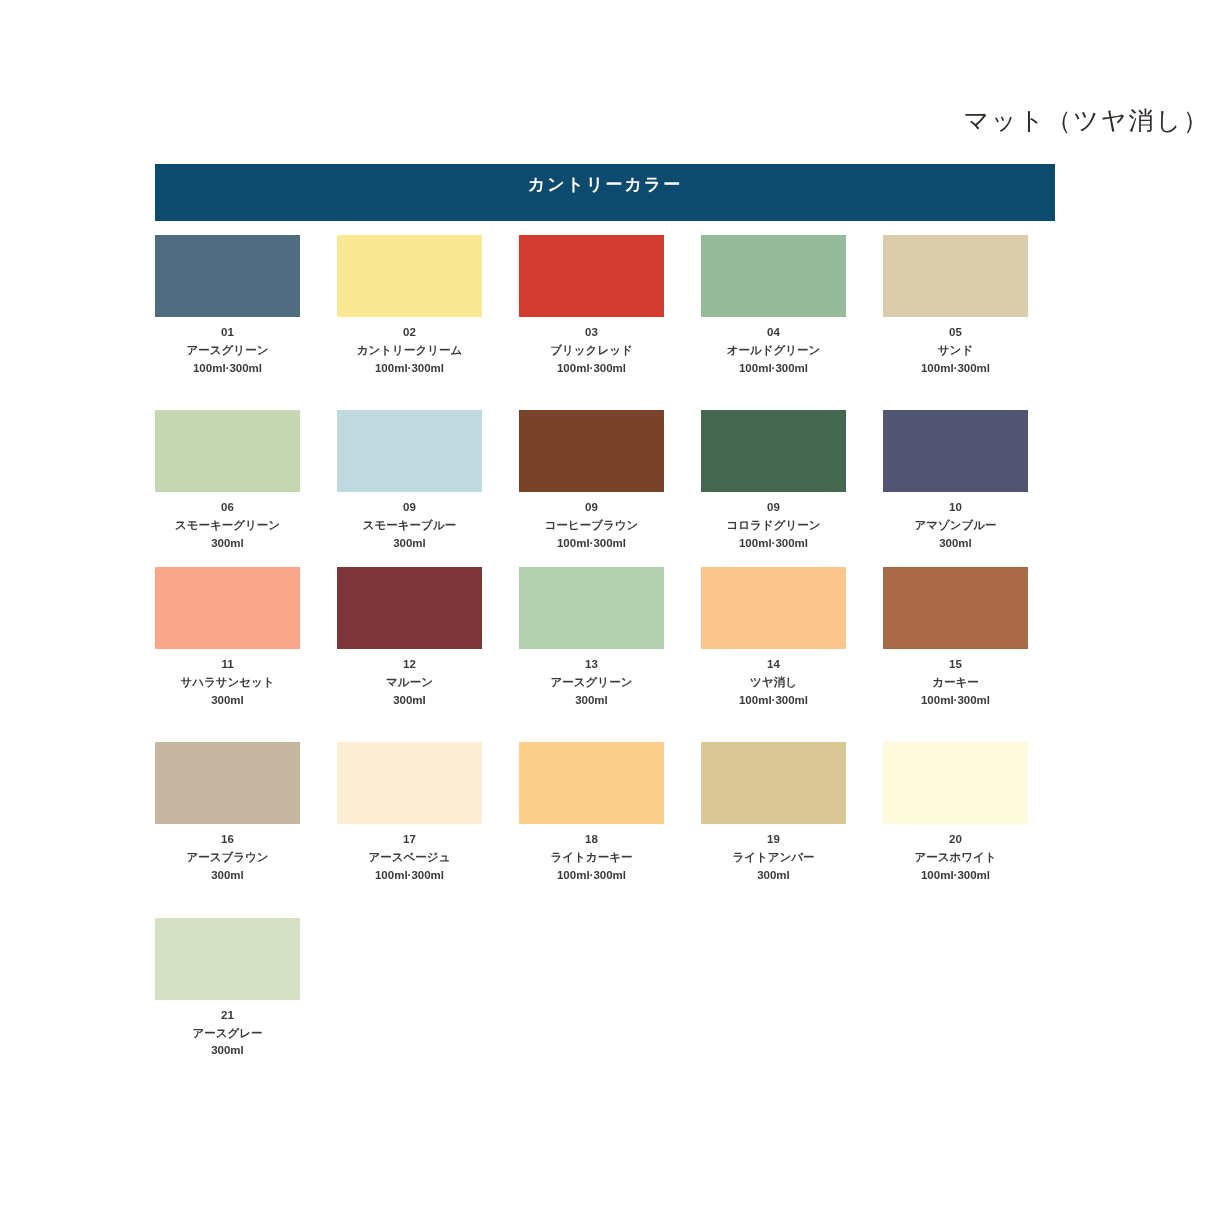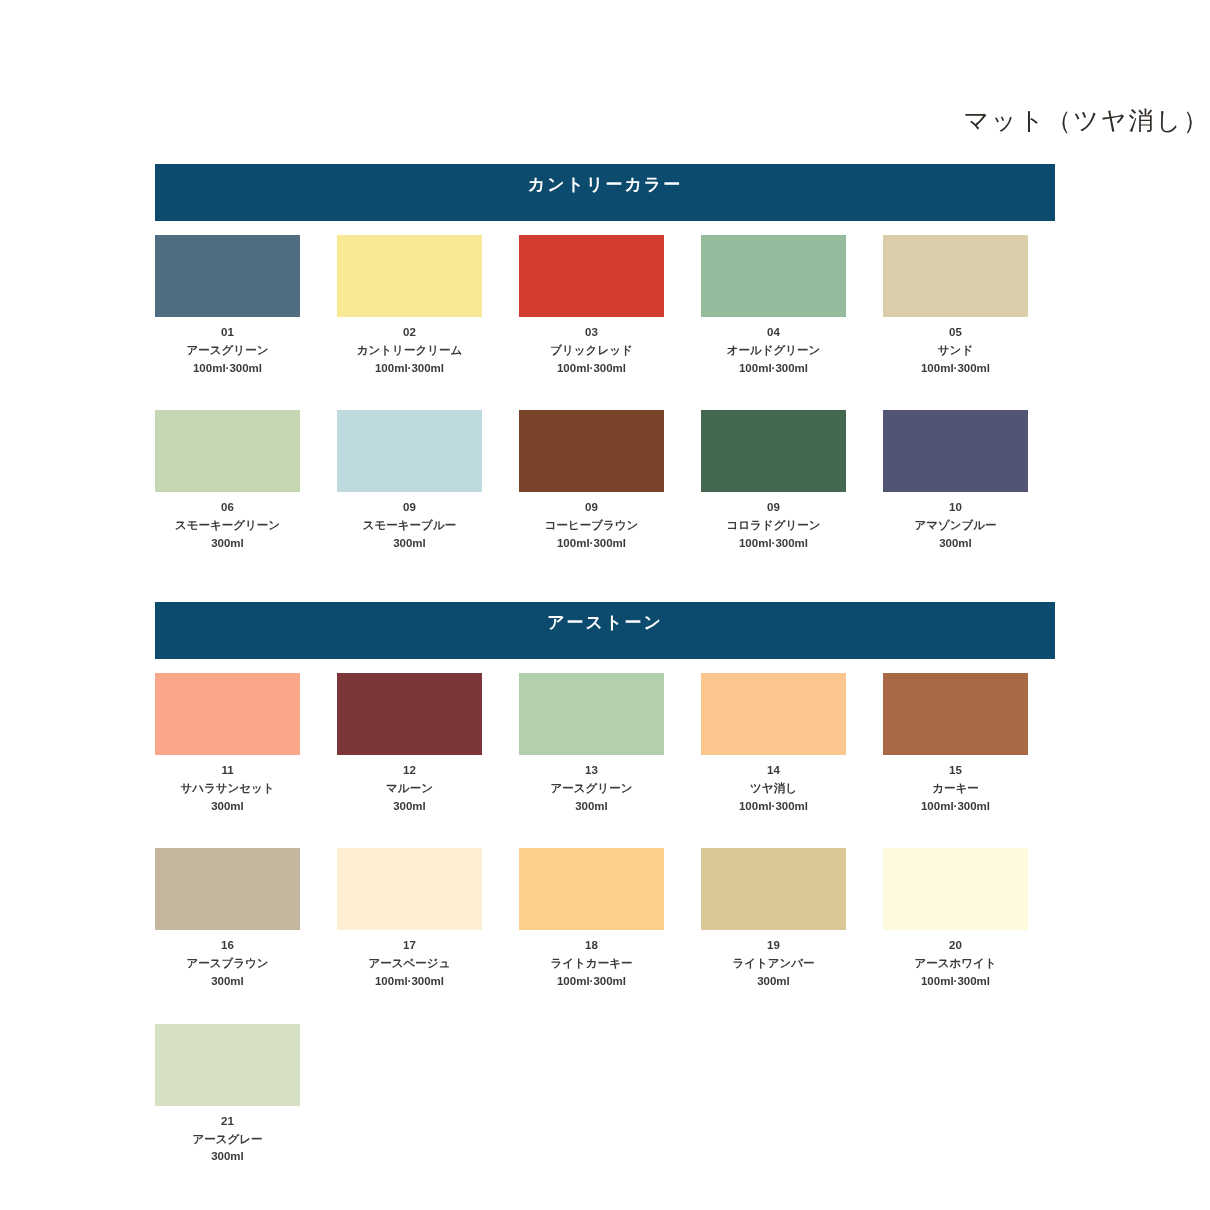--- a/index.html
+++ b/index.html
@@ -184,21 +184,20 @@
       <div class="swatch-cell">
         <span class="swatch-chip" style="background-color: rgb(81, 84, 114);"></span>
         <div class="swatch-meta">
           <div class="swatch-no">10</div>
           <div class="swatch-name">アマゾンブルー</div>
           <div class="swatch-size">300ml</div>
         </div>
       </div>
     </div>
 
-    <div class="section-bar second">アーストーン</div>
 
     <div class="swatch-row">
       <div class="swatch-cell">
         <span class="swatch-chip" style="background-color: rgb(250, 166, 138);"></span>
         <div class="swatch-meta">
           <div class="swatch-no">11</div>
           <div class="swatch-name">サハラサンセット</div>
           <div class="swatch-size">300ml</div>
         </div>
       </div>

